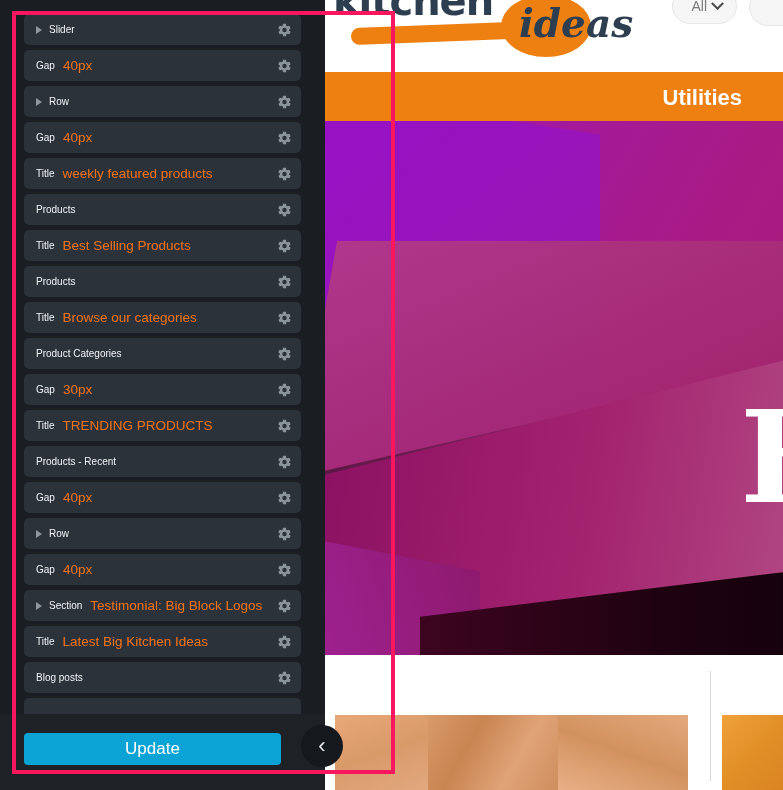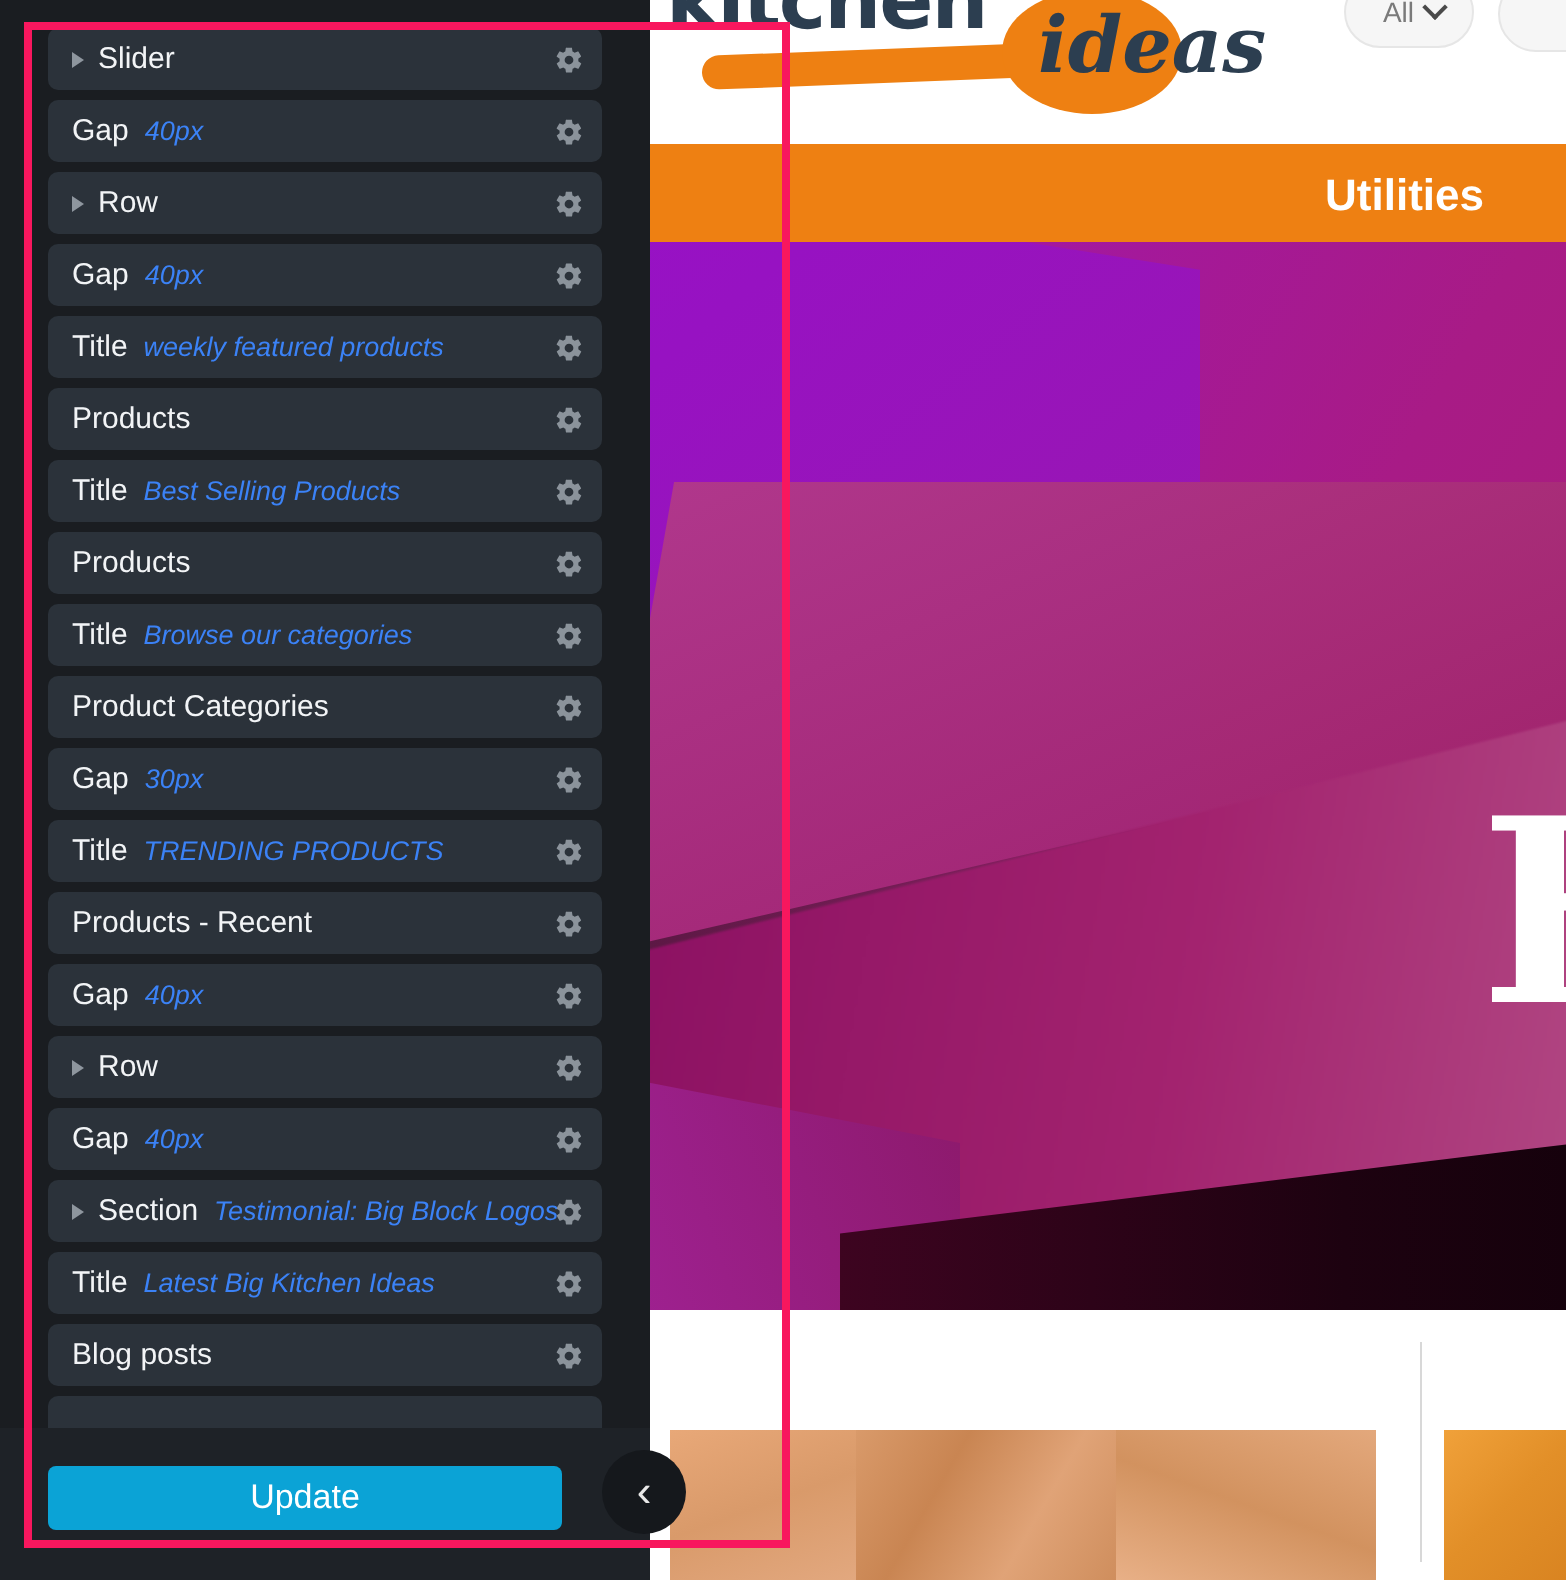--- a/index.html
+++ b/index.html
@@ -151,24 +151,24 @@
   }
   .row-caret {
     flex: 0 0 auto;
     width: 0; height: 0;
     border-left: 6px solid #8e969e;
     border-top: 4px solid transparent;
     border-bottom: 4px solid transparent;
     margin-right: 7px;
   }
   .row-label {
-    color: #f2f4f6; font-size: 15px; font-weight: 400;
+    color: #f2f4f6; font-size: 10px; font-weight: 400;
   }
   .row-value {
-    color: #3b82f6; font-size: 13.5px; font-style: italic;
+    color: #f97316; font-size: 13.5px; 
     margin-left: 8px;
   }
   .gear {
     position: absolute; right: 9px; top: 50%; transform: translateY(-50%);
     width: 15px; height: 15px;
     display: block;
   }
   .row-partial { height: 16px; margin-bottom: 0; border-radius: 5px 5px 0 0; }
 
   .panel-footer {

